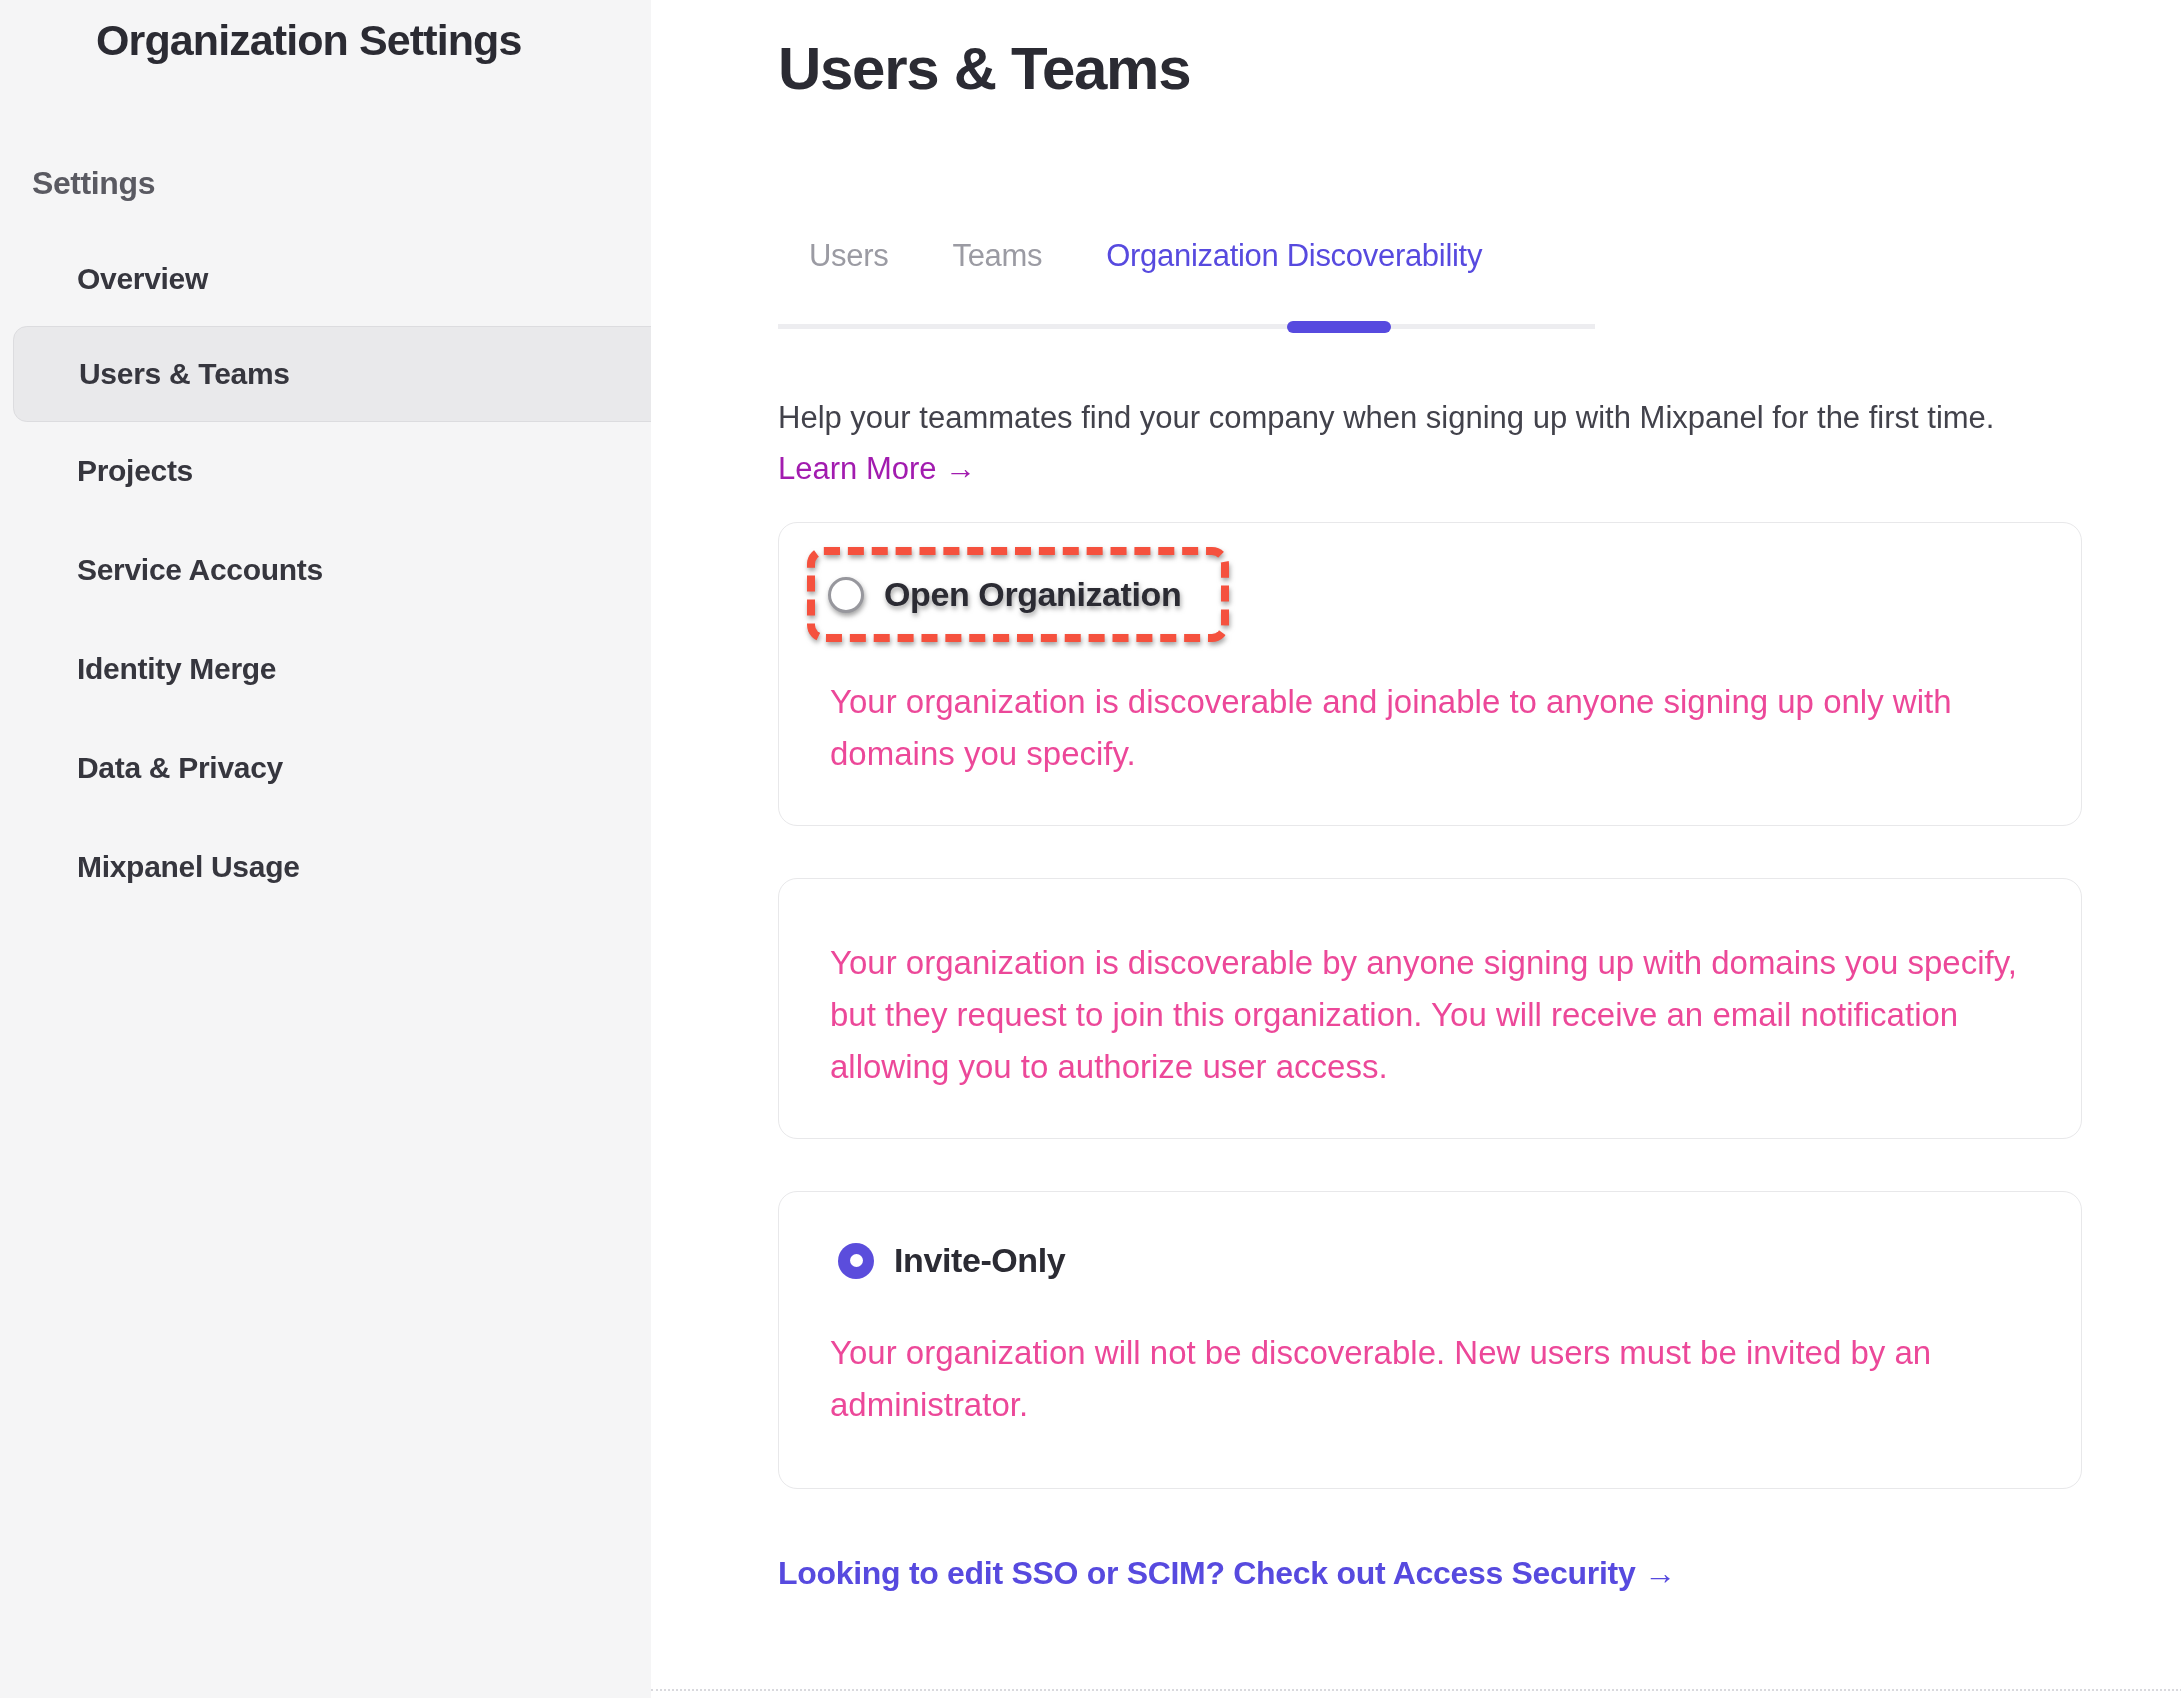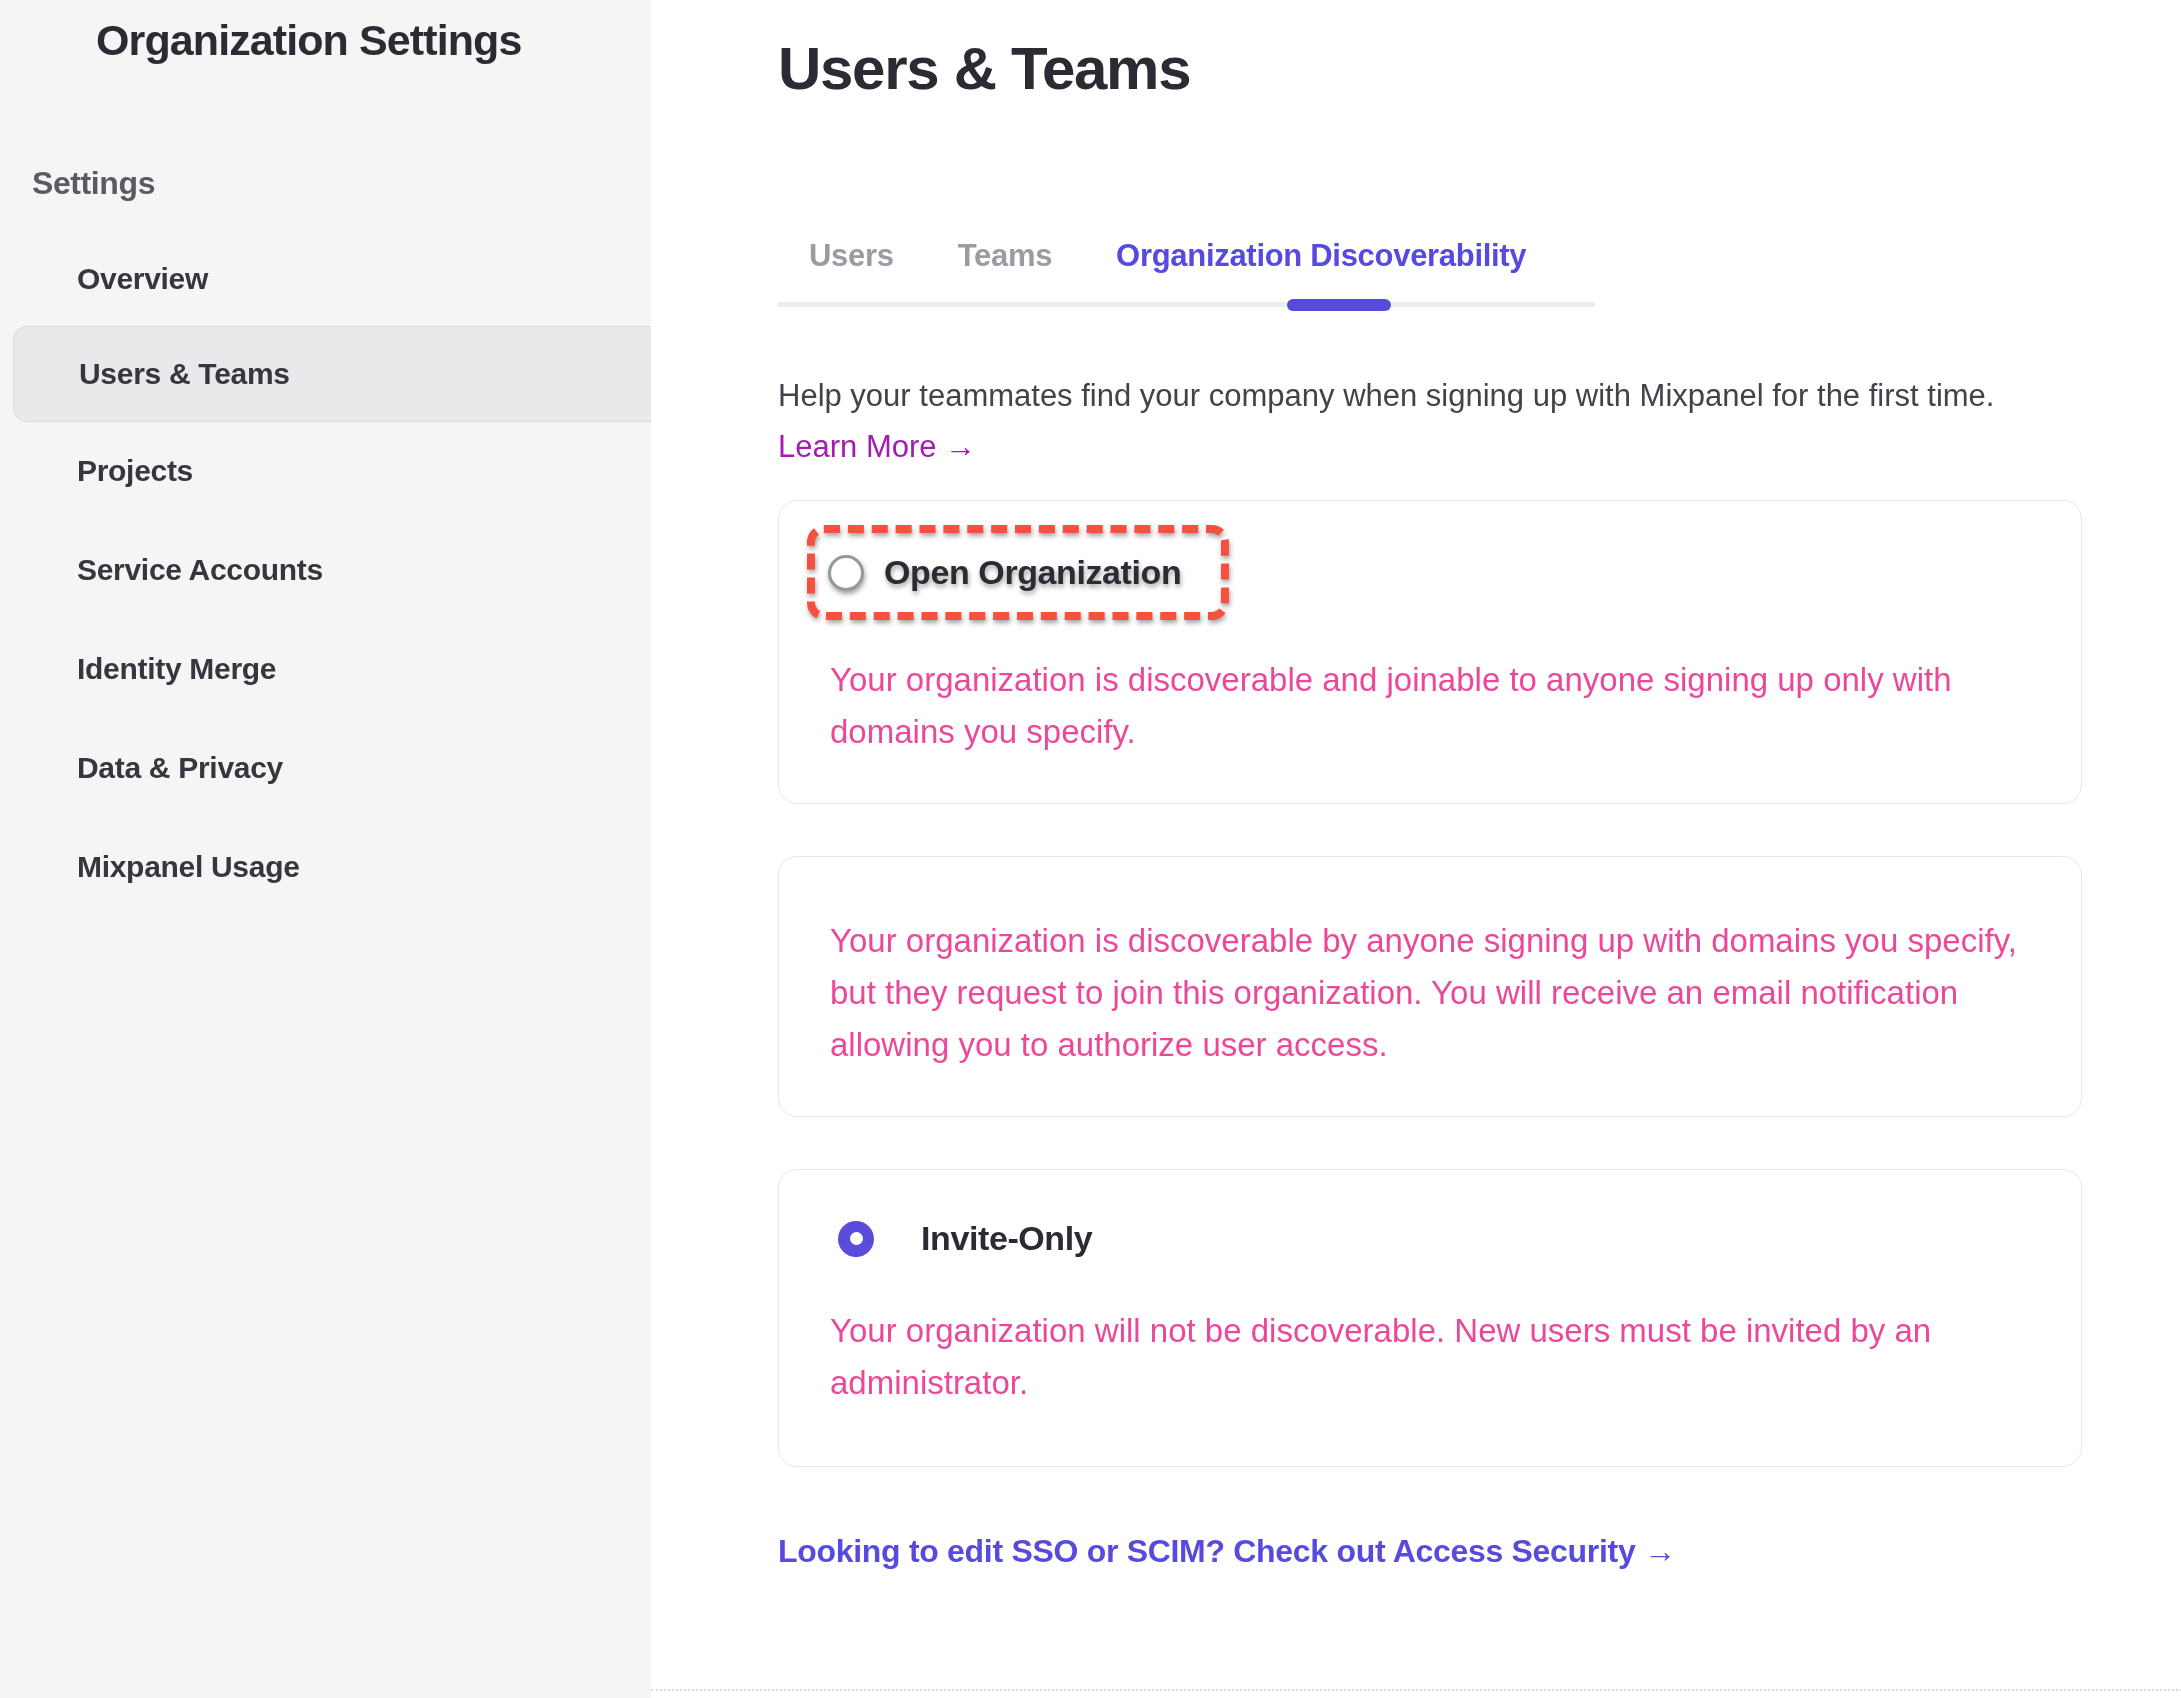--- a/index.html
+++ b/index.html
@@ -68,23 +68,23 @@
   }
 
   .tabs {
     position: relative;
     margin-top: 136px;
     width: 817px;
     border-bottom: 5.2px solid #ededf0;
     display: flex;
   }
   .tab {
-    padding: 0 32px 28px 32px;
+    padding: 0 32px 50px 32px;
     font-size: 31px; line-height: 37px;
-    font-weight: 700; letter-spacing: -0.3px;
+    font-weight: 400; letter-spacing: -0.3px;
     color: #9b9ba3;
     cursor: pointer;
     white-space: nowrap;
   }
   .tab:first-child { padding-left: 31px; }
   .tab.active { color: #574adf; }
   .tab-indicator {
     position: absolute;
     left: 509px; bottom: -8.6px;
     width: 104px; height: 12px;
@@ -117,21 +117,21 @@
   .annotation {
     width: 422px; height: 95px;
     border: 8.6px dashed #f5513e;
     border-radius: 17px;
     display: flex; align-items: center;
     padding-left: 13px;
     filter: drop-shadow(1.7px 3.4px 2.6px rgba(85,85,85,0.55));
     background: transparent;
   }
   .option-row { display: flex; align-items: center; }
-  .card.no-annotation .option-row { padding: 24px 0 0 31px; gap: 27px; }
+  .card.no-annotation .option-row { padding: 24px 0 0 31px; }
 
   .radio {
     width: 36px; height: 36px; flex: none;
     border-radius: 50%;
     background: #ffffff;
     border: 3.4px solid #97979d;
     cursor: pointer;
   }
   .radio.checked {
     border: none;

